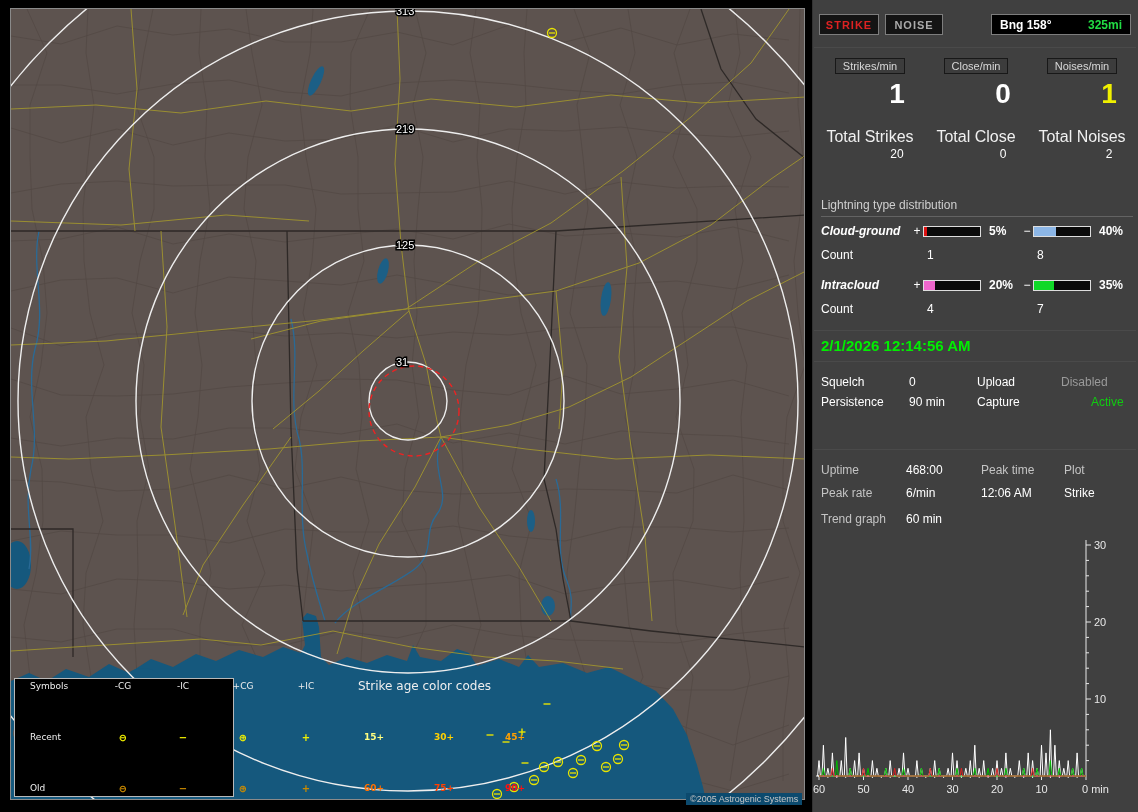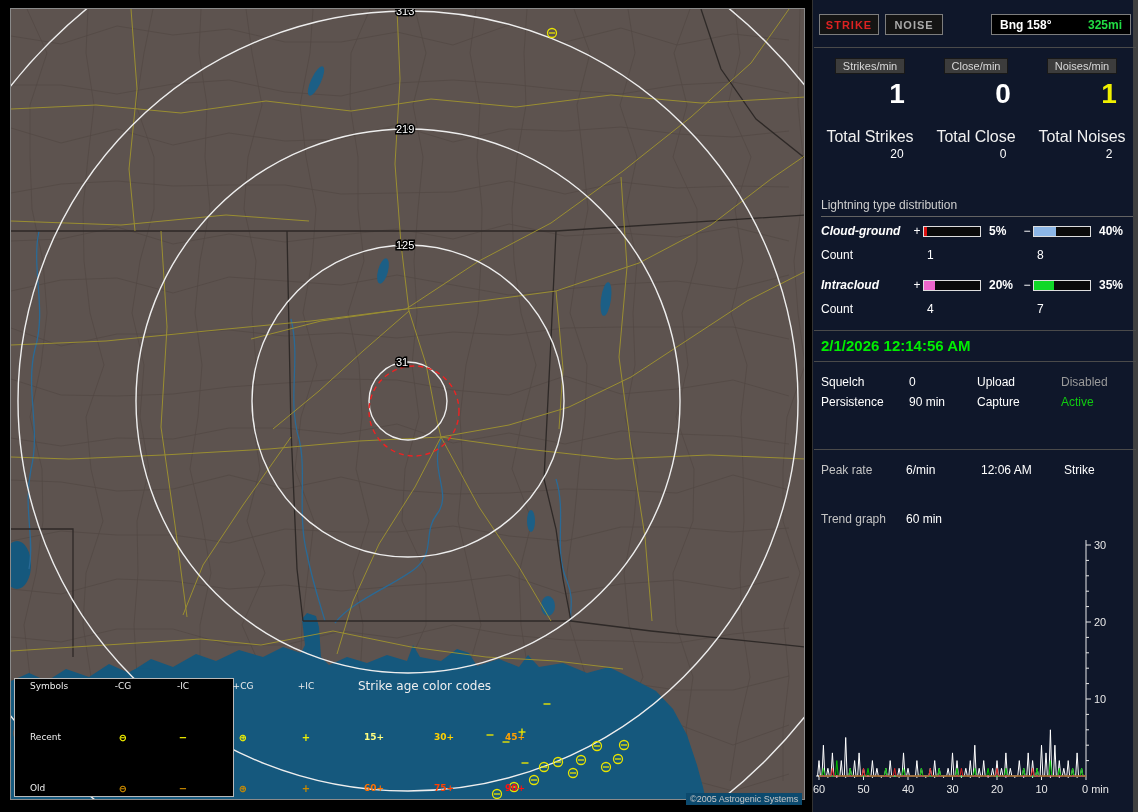--- a/index.html
+++ b/index.html
@@ -22,22 +22,22 @@
   .lg-age-h { grid-column:6/9; font-size:12px; color:#eee; white-space:nowrap; }
   .c { text-align:center; }
   .lg-sym { font-size:10px; font-weight:bold; }
   .lg-age { font-weight:bold; }
 
   .copyright { position:absolute; left:686px; top:793px; z-index:6; background:#0c4a6e;
                color:#c8c8c8; font-size:9px; padding:1px 4px; }
 
   
   .panel { position:absolute; left:812px; top:0; width:326px; height:812px;
-           background:#0f172a; font-size:12px;
-           border-left:1px solid #333; border-right:5px solid #404040; }
+           background:#404040; font-size:12px;
+           border-left:1px solid #333; border-right:1px solid #404040; }
   .sep { position:absolute; left:1px; width:322px; height:1px; background:#4a4a4a; }
 
   .btn { position:absolute; top:14px; height:21px; background:#141414;
          border:1px solid #7d7d7d; font-family:"Liberation Sans",sans-serif;
          font-size:11px; font-weight:bold; letter-spacing:1px; cursor:pointer; }
   .strike-btn { left:6px; width:60px; color:#dd2222; }
   .noise-btn { left:72px; width:58px; color:#ababab; }
   .bng-box { position:absolute; top:14px; left:178px; width:140px; height:21px;
              background:#000; border:1px solid #7d7d7d; display:flex;
              justify-content:space-between; align-items:center; padding:0 8px;
@@ -336,27 +336,33 @@
       <div class="settings-row">
         <span class="lbl val">Squelch</span>
         <span class="val">0</span>
         <span class="lbl val">Upload</span>
         <span style="color: rgb(154, 154, 154);">Disabled</span>
       </div>
       <div class="settings-row">
         <span class="lbl val">Persistence</span>
         <span class="val">90 min</span>
         <span class="lbl val">Capture</span>
-        <span style="color: rgb(16, 204, 16);">Active</span>
+        <span style="color: rgb(16, 204, 16); margin-left: 30px;">Active</span>
       </div>
     </div>
 
     <div class="sep" style="top:449px"></div>
 
     <div class="status">
+      <div class="status-row">
+        <span class="lbl">Uptime</span>
+        <span class="val">468:00</span>
+        <span class="lbl">Peak time</span>
+        <span class="lbl">Plot</span>
+      </div>
       <div class="status-row">
         <span class="lbl">Peak rate</span>
         <span class="val">6/min</span>
         <span class="val">12:06 AM</span>
         <span class="val">Strike</span>
       </div>
     </div>
 
     <div class="trend-row">
       <span class="lbl">Trend graph</span>

